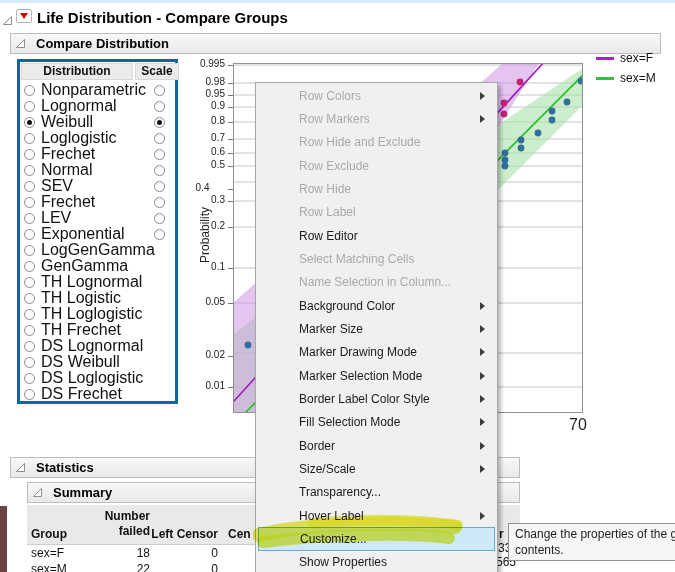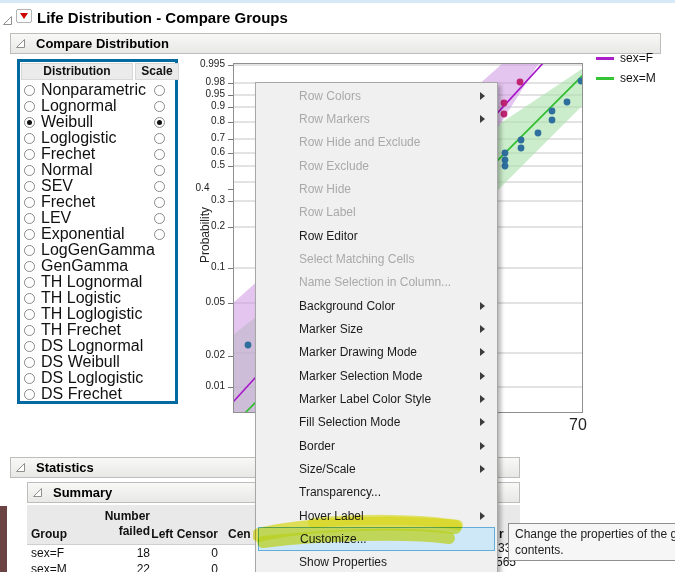--- a/index.html
+++ b/index.html
@@ -426,21 +426,21 @@
     </div>
     <div class="mi">
       <span>Marker Drawing Mode</span>
       <span class="arrow"></span>
     </div>
     <div class="mi">
       <span>Marker Selection Mode</span>
       <span class="arrow"></span>
     </div>
     <div class="mi">
-      <span>Marker Label Color Style</span>
+      <span>Border Label Color Style</span>
       <span class="arrow"></span>
     </div>
     <div class="mi">
       <span>Fill Selection Mode</span>
       <span class="arrow"></span>
     </div>
     <div class="mi">
       <span>Border</span>
       <span class="arrow"></span>
     </div>

